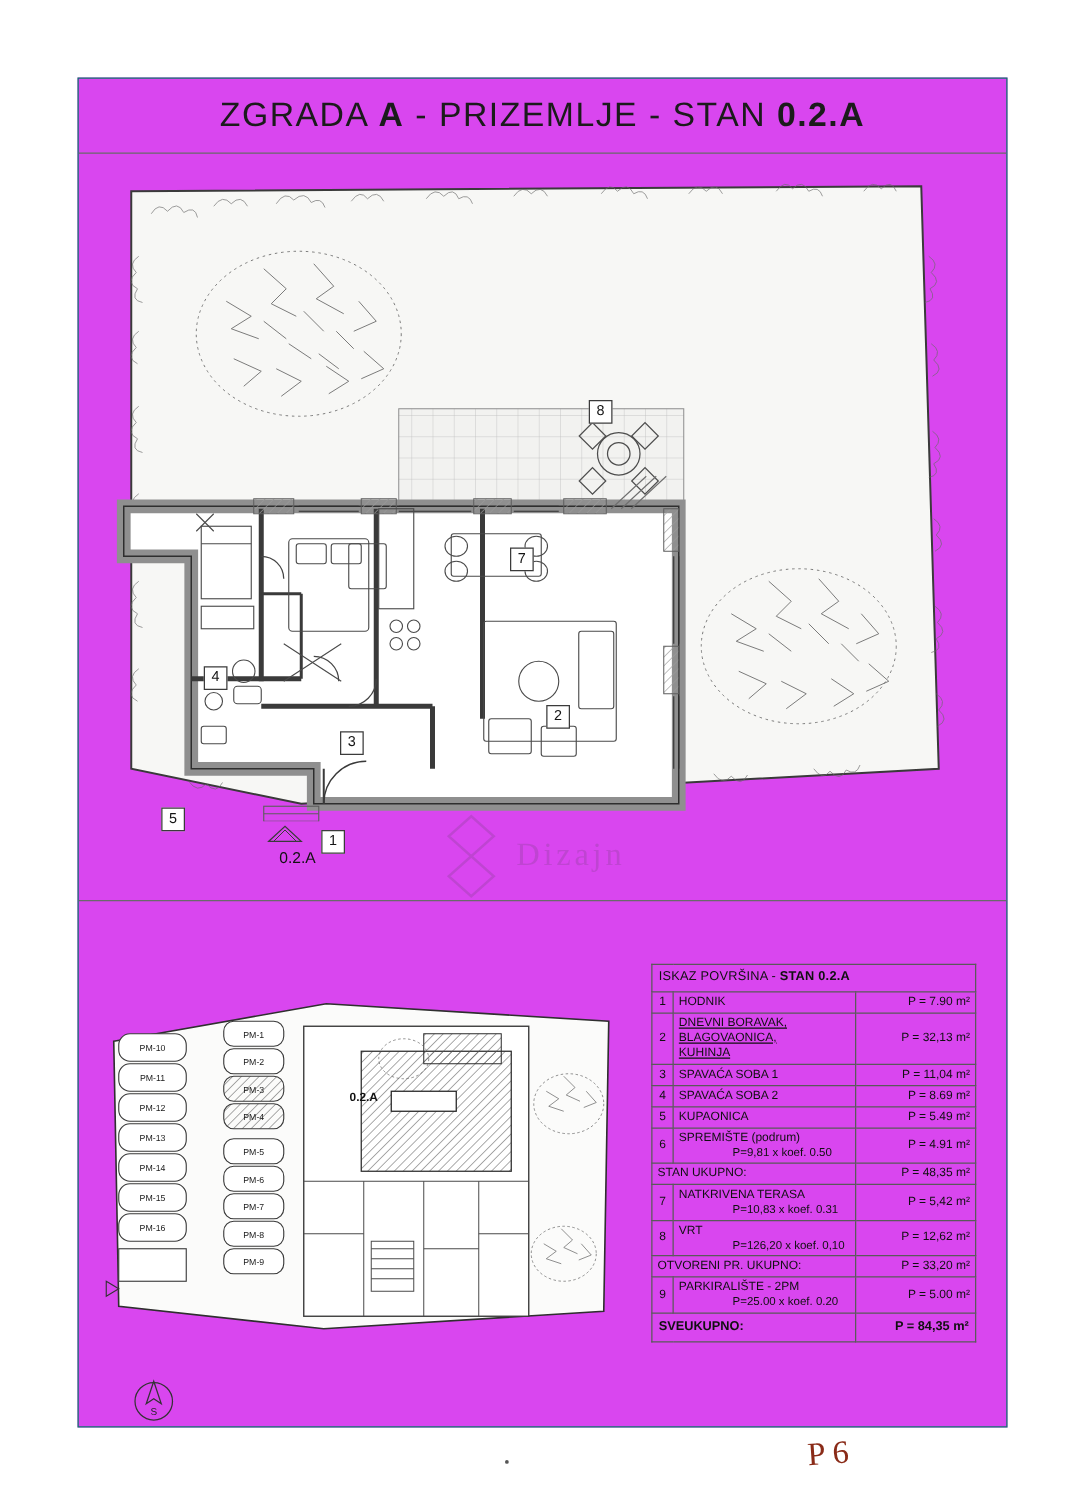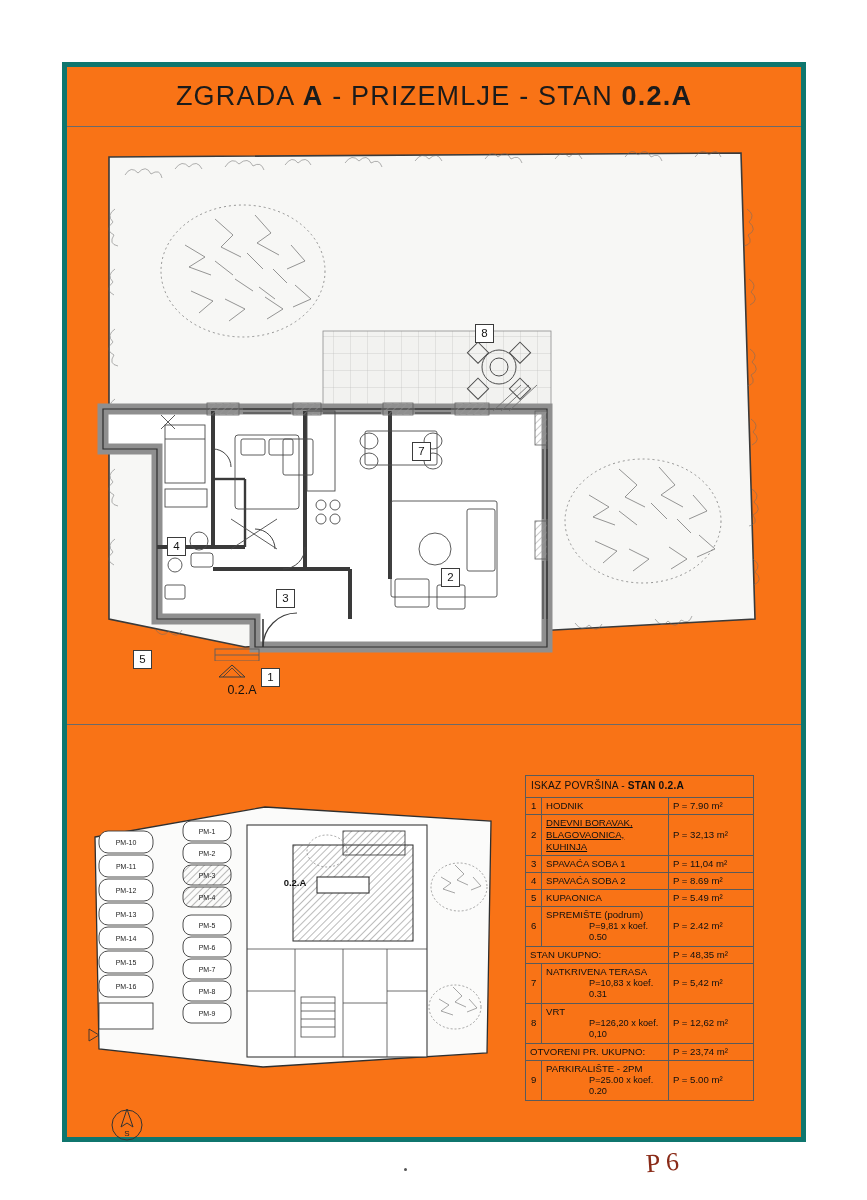--- a/index.html
+++ b/index.html
@@ -13,22 +13,22 @@
     font-family: "Liberation Sans", sans-serif;
     color: #1a1a1a;
     overflow: hidden;
   }
 
   
   #sheet {
     position: absolute;
     left: 62px; top: 62px;
     width: 744px; height: 1080px;
-    border: 5px solid #0f766e;
-    background: #f97316;
+    border: 1px solid #0f766e;
+    background: #d946ef;
   }
 
   
   #title-band {
     position: absolute;
     left: 0; top: 0; right: 0;
     height: 60px;
     border-bottom: 1px solid #6a6a6a;
   }
   #title-text {
@@ -121,33 +121,33 @@
   }
 
   
   #table-wrap {
     position: absolute;
     left: 458px; top: 50px;
     width: 260px;
   }
   table.schedule {
     border-collapse: collapse;
-    width: 229px;
+    width: 260px;
     font-size: 9.6px;
     color: #101010;
   }
   table.schedule td {
     border: 1px solid #5a5a5a;
     padding: 2px 4px;
     vertical-align: middle;
     line-height: 1.25;
   }
   td.num { width: 17px; text-align: center; padding: 2px 1px; }
   td.desc { width: 145px; }
-  td.area { width: 96px; text-align: left; padding-left: 6px; white-space: nowrap; }
+  td.area { width: 96px; text-align: right; padding-left: 6px; white-space: nowrap; }
   tr.head td {
     font-size: 10.2px;
     padding: 4px 5px;
     letter-spacing: .2px;
   }
   tr.head b { font-weight: 700; }
   tr.total td { font-weight: 400; }
   tr.grand td { font-weight: 700; font-size: 10.2px; padding: 5px 5px; }
   .sub { font-size: 9.2px; padding-left: 43px; }
 
@@ -378,20 +378,29 @@
     </div>
 
     <div class="numbox" style="left:408px; top:197px;">8</div>
     <div class="numbox" style="left:345px; top:315px;">7</div>
     <div class="numbox" style="left:374px; top:441px;">2</div>
     <div class="numbox" style="left:209px; top:462px;">3</div>
     <div class="numbox" style="left:100px; top:410px;">4</div>
     <div class="numbox" style="left:66px; top:523px;">5</div>
     <div class="numbox" style="left:194px; top:541px;">1</div>
 
+    <div id="watermark">
+      <svg width="210" height="86" viewBox="0 0 210 86" xmlns="http://www.w3.org/2000/svg">
+        <g fill="none" stroke="#3f3f3f" stroke-width="2">
+          <path d="M22 10 l18 16 l-18 16 l-18 -16 Z"></path>
+          <path d="M22 42 l18 16 l-18 16 l-18 -16 Z"></path>
+        </g>
+      </svg>
+      <div id="wm-text">Dizajn</div>
+    </div>
 
     <div id="stair-icon">
       <svg width="30" height="16" viewBox="0 0 30 16" xmlns="http://www.w3.org/2000/svg">
         <path d="M2 14 L15 2 L28 14 Z" fill="none" stroke="#3a3a3a" stroke-width="1"></path>
         <path d="M6 14 L15 5 L24 14" fill="none" stroke="#3a3a3a" stroke-width=".8"></path>
       </svg>
     </div>
     <div id="unit-caption">
       <span>0.2.A</span>
     </div>
@@ -537,21 +546,21 @@
           <td class="desc">KUPAONICA</td>
           <td class="area">P = 5.49 m²</td>
         </tr>
 
         <tr>
           <td class="num">6</td>
           <td class="desc">
             <div>SPREMIŠTE (podrum)</div>
             <div class="sub">P=9,81 x koef. 0.50</div>
           </td>
-          <td class="area">P = 2.42 m²</td>
+          <td class="area">P = 4.91 m²</td>
         </tr>
 
         <tr class="total">
           <td colspan="2">STAN UKUPNO:</td>
           <td class="area">P = 48,35 m²</td>
         </tr>
 
         <tr>
           <td class="num">7</td>
           <td class="desc">
@@ -565,32 +574,36 @@
           <td class="num">8</td>
           <td class="desc">
             <div>VRT</div>
             <div class="sub">P=126,20 x koef. 0,10</div>
           </td>
           <td class="area">P = 12,62 m²</td>
         </tr>
 
         <tr class="total">
           <td colspan="2">OTVORENI PR. UKUPNO:</td>
-          <td class="area">P = 23,74 m²</td>
+          <td class="area">P = 33,20 m²</td>
         </tr>
 
         <tr>
           <td class="num">9</td>
           <td class="desc">
             <div>PARKIRALIŠTE - 2PM</div>
             <div class="sub">P=25.00 x koef. 0.20</div>
           </td>
           <td class="area">P = 5.00 m²</td>
         </tr>
 
+        <tr class="grand">
+          <td colspan="2">SVEUKUPNO:</td>
+          <td class="area">P = 84,35 m²</td>
+        </tr>
       </tbody>
         </table>
     </div>
   </div>
 </div>
 
 <div id="pagemark">P 6</div>
 <div id="dotmark"></div>
 
 </body></html>

